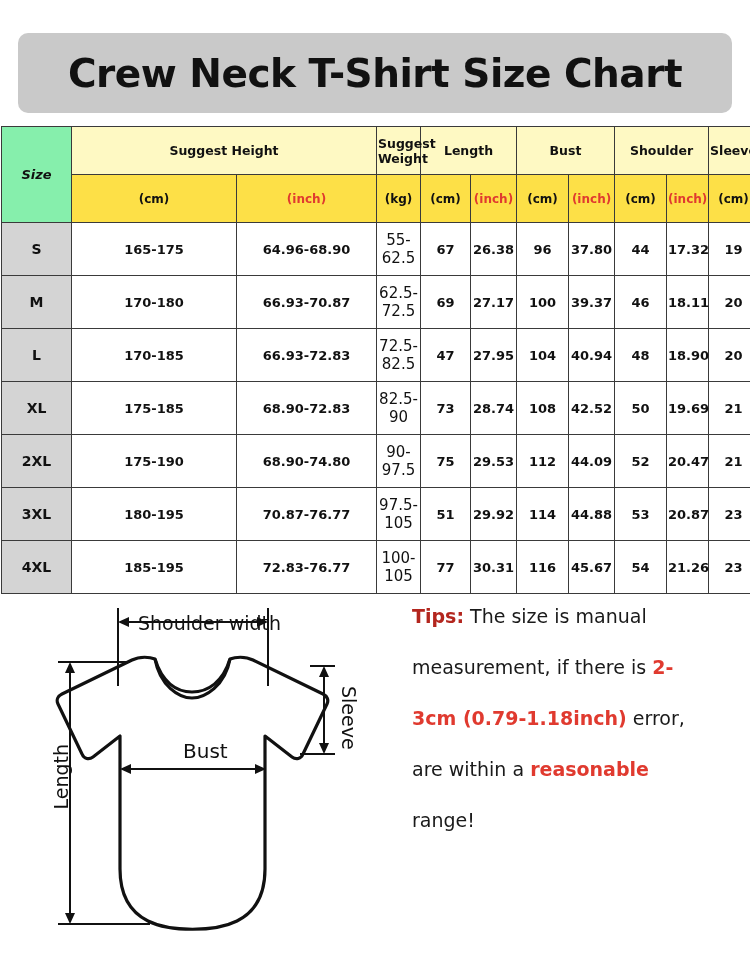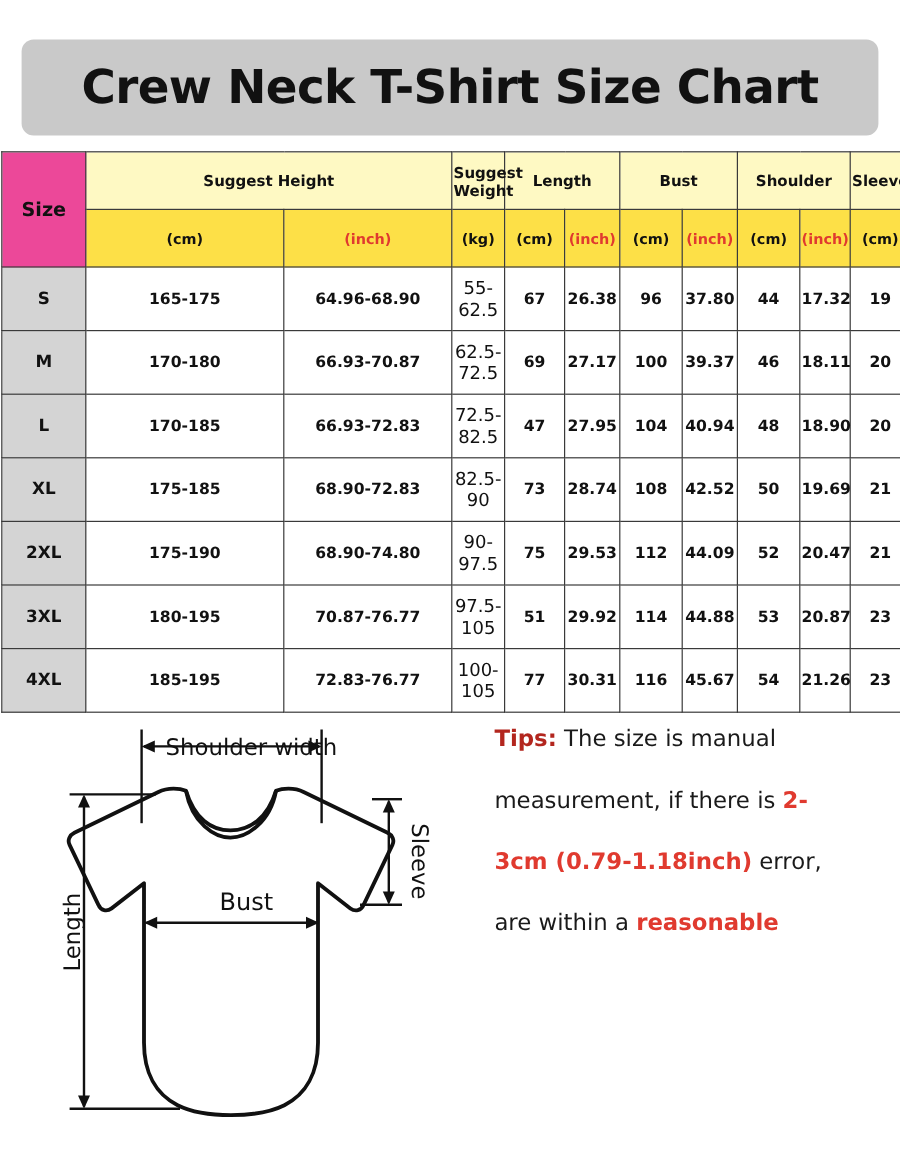--- a/index.html
+++ b/index.html
@@ -67,24 +67,25 @@
     color: #111;
   }
   .hdr-unit.inch { color: #e03a2f; }
   .size-cell {
     background: #d4d4d4;
     font-size: 14px;
     font-weight: bold;
     color: #111;
   }
   .size-corner {
-    background: #ec4899;
-    font-size: 16px;
-    font-weight: bold;
-    color: #111;
+    background: #86efac;
+    font-size: 13px;
+    font-weight: bold;
+    color: #111;
+    font-style: italic;
   }
   tbody td {
     height: 53px;
     font-size: 13px;
     color: #111;
     font-weight: bold;
     background: #ffffff;
   }
   tbody td.big {
     font-size: 15px;
@@ -365,16 +366,19 @@
       </p>
       <p>
         <span>measurement, if there is </span><span class="kw-red">2-</span>
       </p>
       <p>
         <span class="kw-red">3cm (0.79-1.18inch)</span><span> error,</span>
       </p>
       <p>
         <span>are within a </span><span class="kw-red">reasonable</span>
       </p>
+      <p>
+        <span>range!</span>
+      </p>
     </div>
 
   </div>
 </div>
 
 </body></html>

